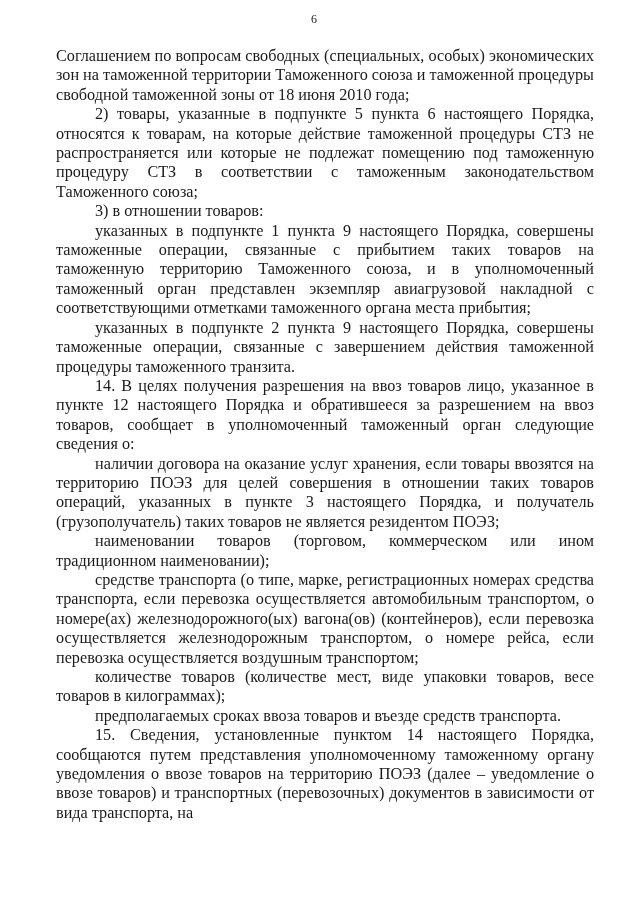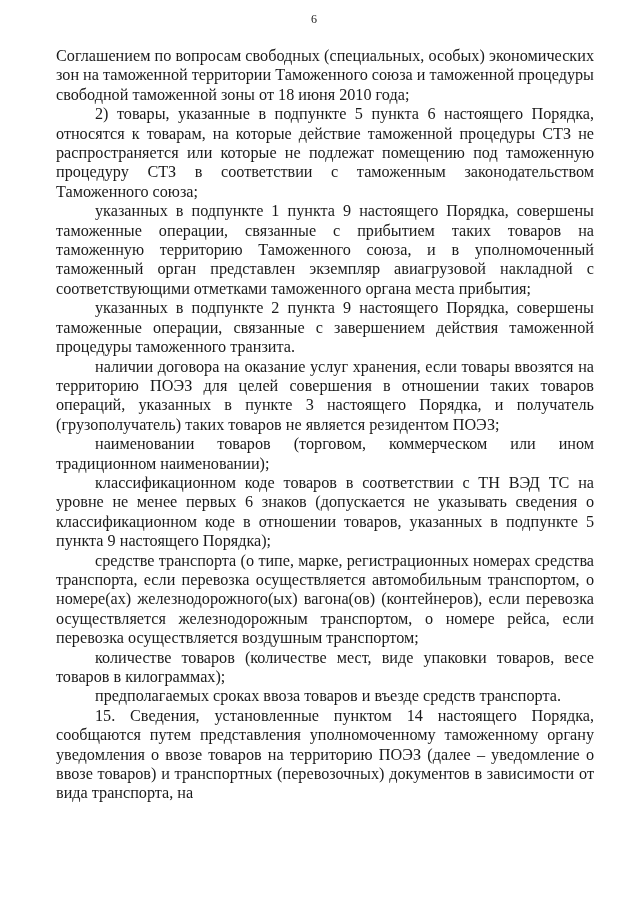--- a/index.html
+++ b/index.html
@@ -42,22 +42,23 @@
   }
 </style>
 </head>
 <body>
 
 <div class="page-number">6</div>
 
 <div class="body-text">
   <p class="para">Соглашением по вопросам свободных (специальных, особых) экономических зон на таможенной территории Таможенного союза и таможенной процедуры свободной таможенной зоны от 18 июня 2010 года;</p>
   <p class="para indent">2) товары, указанные в подпункте 5 пункта 6 настоящего Порядка, относятся к товарам, на которые действие таможенной процедуры СТЗ не распространяется или которые не подлежат помещению под таможенную процедуру СТЗ в соответствии с таможенным законодательством Таможенного союза;</p>
+  <p class="para indent">3) в отношении товаров:</p>
   <p class="para indent">указанных в подпункте 1 пункта 9 настоящего Порядка, совершены таможенные операции, связанные с прибытием таких товаров на таможенную территорию Таможенного союза, и в уполномоченный таможенный орган представлен экземпляр авиагрузовой накладной с соответствующими отметками таможенного органа места прибытия;</p>
   <p class="para indent">указанных в подпункте 2 пункта 9 настоящего Порядка, совершены таможенные операции, связанные с завершением действия таможенной процедуры таможенного транзита.</p>
+  <p class="para indent">14. В целях получения разрешения на ввоз товаров лицо, указанное в пункте 12 настоящего Порядка и обратившееся за разрешением на ввоз товаров, сообщает в уполномоченный таможенный орган следующие сведения о:</p>
   <p class="para indent">наличии договора на оказание услуг хранения, если товары ввозятся на территорию ПОЭЗ для целей совершения в отношении таких товаров операций, указанных в пункте 3 настоящего Порядка, и получатель (грузополучатель) таких товаров не является резидентом ПОЭЗ;</p>
   <p class="para indent">наименовании товаров (торговом, коммерческом или ином традиционном наименовании);</p>
-  <p class="para indent">классификационном коде товаров в соответствии с ТН ВЭД ТС на уровне не менее первых 6 знаков (допускается не указывать сведения о классификационном коде в отношении товаров, указанных в подпункте 5 пункта 9 настоящего Порядка);</p>
   <p class="para indent">средстве транспорта (о типе, марке, регистрационных номерах средства транспорта, если перевозка осуществляется автомобильным транспортом, о номере(ах) железнодорожного(ых) вагона(ов) (контейнеров), если перевозка осуществляется железнодорожным транспортом, о номере рейса, если перевозка осуществляется воздушным транспортом;</p>
   <p class="para indent">количестве товаров (количестве мест, виде упаковки товаров, весе товаров в килограммах);</p>
   <p class="para indent">предполагаемых сроках ввоза товаров и въезде средств транспорта.</p>
   <p class="para indent">15. Сведения, установленные пунктом 14 настоящего Порядка, сообщаются путем представления уполномоченному таможенному органу уведомления о ввозе товаров на территорию ПОЭЗ (далее – уведомление о ввозе товаров) и транспортных (перевозочных) документов в зависимости от вида транспорта, на</p>
 </div>
 
 </body></html>

